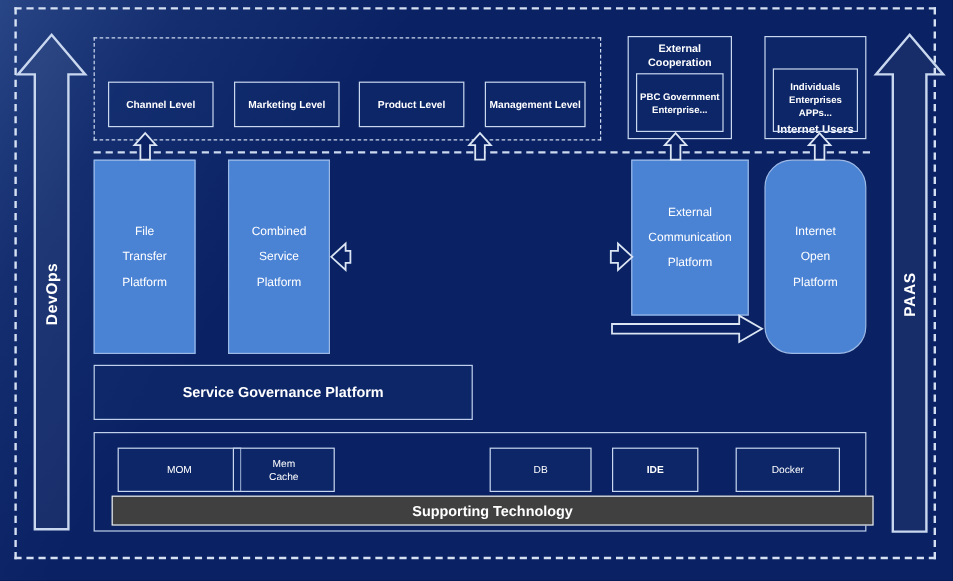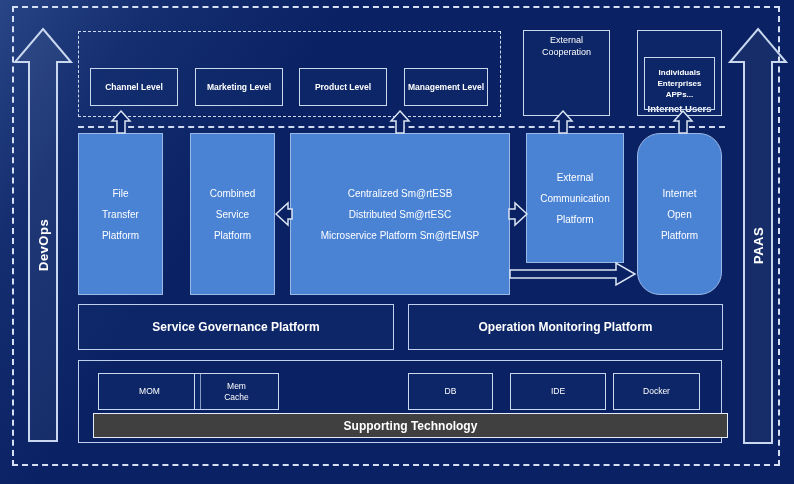--- a/index.html
+++ b/index.html
@@ -31,21 +31,21 @@
     background:#4a82d4;border:1px solid #9cb9e6;
     font-size:10px;line-height:21px;font-weight:400;
   }
   .prewrap{white-space:pre-line;}
   .lvl{top:68px;height:38px;font-size:8.5px;font-weight:bold;line-height:11px;}
   .group-dashed{
     left:78px;top:31px;width:423px;height:86px;
     border:1.5px dashed #cdd9ef;z-index:2;
   }
   .topbox{top:30px;height:86px;flex-direction:column;justify-content:flex-start;padding-top:3px;}
-  .topbox .ttl{font-size:9px;line-height:12px;font-weight:400;}
+  .topbox .ttl{font-size:9px;line-height:12px;font-weight:700;}
   .topbox .ttl.bold{font-weight:bold;font-size:9.5px;}
   .member{
     position:absolute;box-sizing:border-box;
     border:1.5px solid #c9d7ef;
     display:flex;align-items:center;justify-content:center;
     font-size:8px;font-weight:600;line-height:11px;text-align:center;
   }
   .hline-dashed{
     left:78px;top:126px;width:647px;height:0;
     border-top:2px dashed #cdd9ef;z-index:2;
@@ -98,54 +98,52 @@
     </div>
   <div class="box dark lvl" style="left:195px;width:88px;">
       <span>Marketing Level</span>
     </div>
   <div class="box dark lvl" style="left:404px;width:84px;">
       <span>Management Level</span>
     </div>
 
   <div class="box dark topbox" style="left:523px;width:87px;">
     <div class="ttl" style="width:70px;">External Cooperation</div>
+    <div class="member prewrap" style="left:6px;top:30px;width:73px;height:49px;">PBC Government
+Enterprise...</div>
   </div>
 
   <div class="box dark topbox" style="left:637px;width:85px;justify-content:flex-end;">
     <div class="ttl bold">Internet Users</div>
     <div class="member prewrap" style="left:6px;top:26px;width:71px;height:53px;">Individuals
 Enterprises
 APPs...</div>
   </div>
 
   <div class="box blue prewrap" style="left:78px;top:133px;width:85px;height:162px;">File
 Transfer
 Platform</div>
   <div class="box blue prewrap" style="left:190px;top:133px;width:85px;height:162px;">Combined
 Service
 Platform</div>
-  <div class="box blue prewrap" style="left:290px;top:133px;width:220px;height:162px;">Centralized Sm@rtESB
-Distributed Sm@rtESC
-Microservice Platform Sm@rtEMSP</div>
   <div class="box blue prewrap" style="left:526px;top:133px;width:98px;height:130px;">External
 Communication
 Platform</div>
   <div class="box blue prewrap" style="left:637px;top:133px;width:85px;height:162px;border-radius:23px;">Internet
 Open
 Platform</div>
 
   <div class="box gov" style="left:78px;width:316px;text-align:center;">Service Governance Platform</div>
-  <div class="box gov" style="left:408px;width:315px;">Operation Monitoring Platform</div>
 
   <div class="abs support-wrap"></div>
   <div class="box tech prewrap" style="left:98px;width:103px;">MOM</div>
   <div class="box tech prewrap" style="left:194px;width:85px;">Mem
 Cache</div>
   <div class="box tech prewrap" style="left:408px;width:85px;">DB</div>
-  <div class="box tech prewrap" style="left:510px;width:96px;">IDE</div>
+  <div class="box tech prewrap" style="left:510px;width:72px;font-weight:bold;">IDE</div>
   <div class="box tech prewrap" style="left:613px;width:87px;">Docker</div>
   <div class="box banner">Supporting Technology</div>
 
   <svg class="arrows" width="794" height="484" viewBox="0 0 794 484">
 
     <polygon class="outline" points="43,29 71,62 57,62 57,441 29,441 29,62 15,62"></polygon>
 
     <polygon class="outline" points="758,29 786,62 772,62 772,443 744,443 744,62 730,62"></polygon>
 
     <polygon class="pierce" points="121,111 130,121 125,121 125,133 117,133 117,121 112,121"></polygon>

